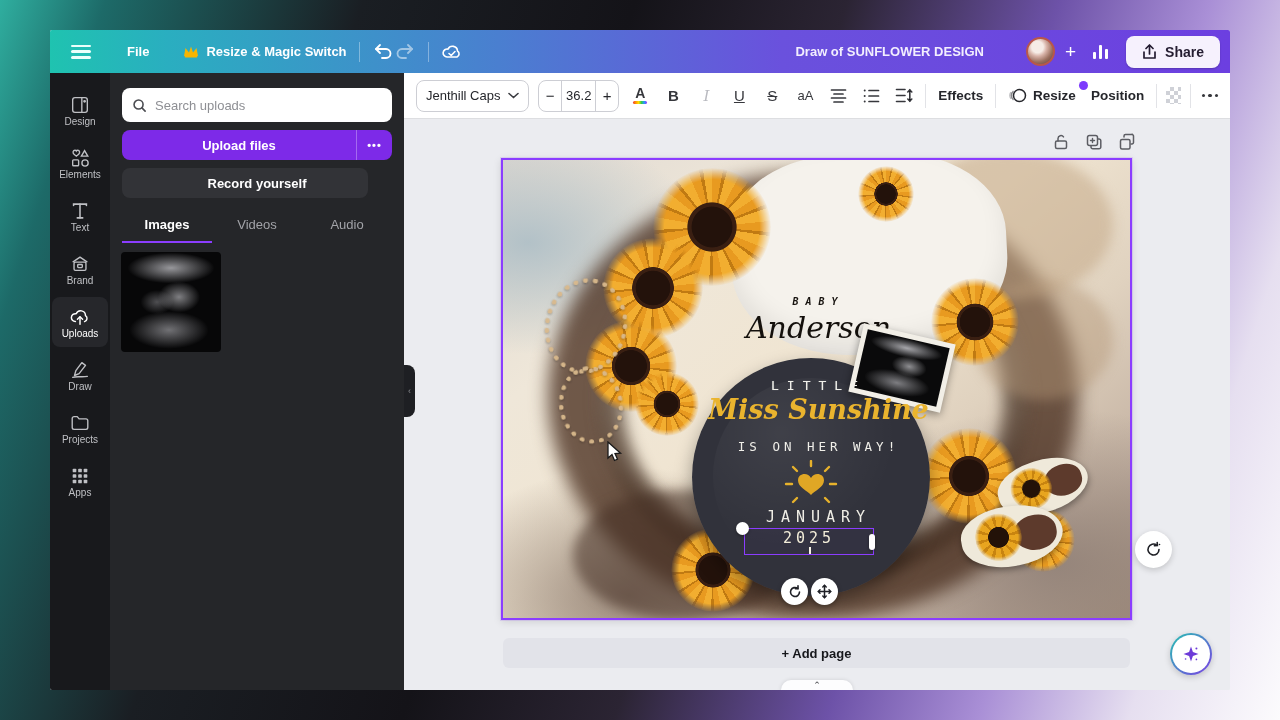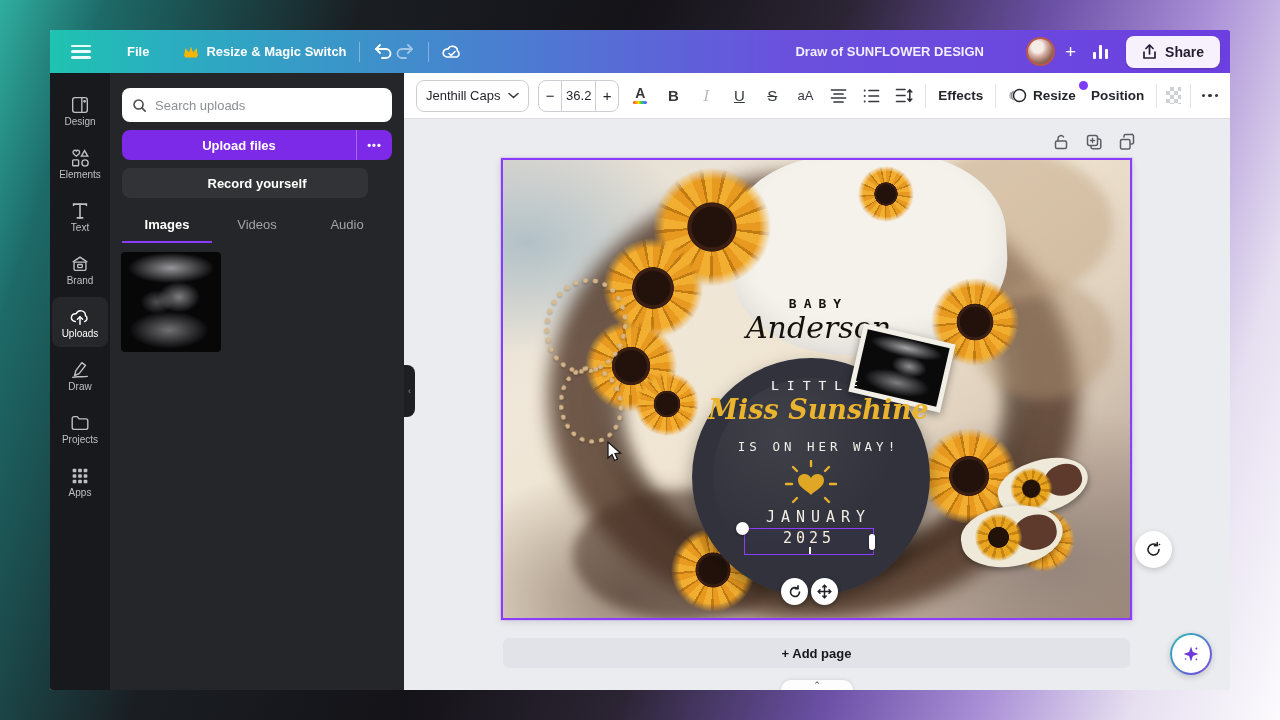--- a/index.html
+++ b/index.html
@@ -111,21 +111,21 @@
       radial-gradient(ellipse 55% 28% at 48% 76%, rgba(175,175,180,.7), transparent 72%),
       radial-gradient(ellipse 30% 24% at 58% 45%, rgba(230,230,235,.6), transparent 70%),
       #0a0a0b; }
   .bootie { position:absolute; background:#efe9da; border-radius:46% 54% 50% 50%; box-shadow:0 3px 6px rgba(0,0,0,.35); }
   .bootie .toe { position:absolute; right:6%; top:22%; width:42%; height:58%; background:#5d3a2c; border-radius:50% 46% 48% 52%; }
   .bootie .flower { position:absolute; left:14%; top:8%; width:46%; height:80%; border-radius:50%;
     background: radial-gradient(circle, #231208 0 30%, transparent 32%), repeating-conic-gradient(#e8a51f 0 20deg, #c88410 20deg 30deg);
     -webkit-mask: radial-gradient(circle,#000 58%, transparent 72%); mask: radial-gradient(circle,#000 58%, transparent 72%); }
 
   .d-text { position:absolute; left:0; width:631px; text-align:center; cursor:pointer; }
-  .t-baby { top:136px; font-family:"DejaVu Sans Mono",monospace; font-size:13px; letter-spacing:7px; color:#17130f; font-weight:600; }
+  .t-baby { top:136px; font-family:"DejaVu Sans Mono",monospace; font-size:10px; letter-spacing:7px; color:#17130f; font-weight:600;font-style:italic; }
   .t-name { top:150px; font-family:"DejaVu Serif",serif; font-style:italic; font-size:30px; color:#14100c; }
   .t-little { top:218px; font-family:"DejaVu Sans Mono",monospace; font-size:13px; letter-spacing:8px; color:#f0efe9; text-shadow:0 0 1px rgba(255,255,255,.4); }
   .t-miss { top:234px; font-family:"DejaVu Serif",serif; font-style:italic; font-weight:700; font-size:27px; color:#eab42e; }
   .t-way { top:279px; font-family:"DejaVu Sans Mono",monospace; font-size:12.5px; letter-spacing:4px; color:#f0efe9; }
   .t-month { top:348px; font-family:"DejaVu Sans Mono",monospace; font-size:15px; letter-spacing:6px; color:#efede5; }
   .sun-doodle { position:absolute; left:281px; top:300px; }
   .sel-box { position:absolute; left:241px; top:368px; width:130px; height:27px; border:1.6px solid #8b3dff; background:rgba(139,61,255,.03); display:flex; align-items:center; justify-content:center; cursor:text;flex-direction:column; }
   .sel-text { font-family:"DejaVu Sans Mono",monospace; font-size:15px; letter-spacing:4px; color:#f3edd9; }
   .caret { display:inline-block; width:1.5px; height:16px; background:#f6f2e4; margin-left:2px; vertical-align:middle; }
   .handle-circle { position:absolute; left:233px; top:362px; width:13px; height:13px; border-radius:50%; background:#fff; box-shadow:0 1px 3px rgba(0,0,0,.4); cursor:pointer; }

